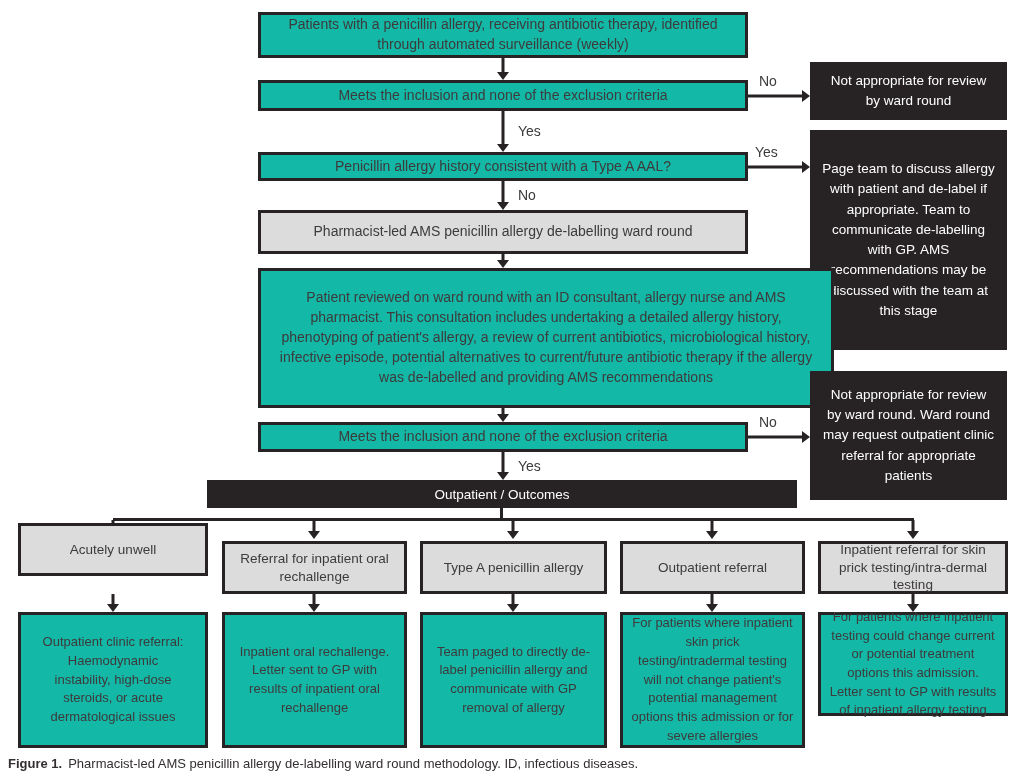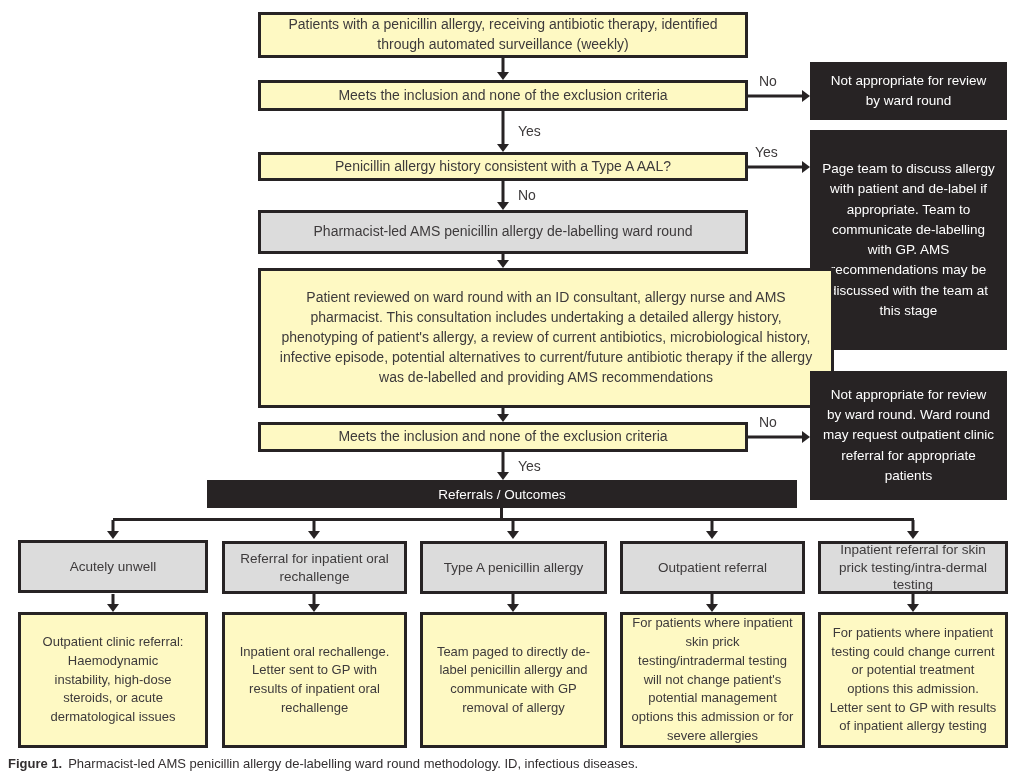--- a/index.html
+++ b/index.html
@@ -9,21 +9,21 @@
   }
   *{margin:0;padding:0;box-sizing:border-box;}
   html,body{background:#ffffff;}
   body{
     width:1022px;height:783px;position:relative;overflow:hidden;
     font-family:"Liberation Sans","DejaVu Sans",sans-serif;
     color:var(--txt);
   }
   #canvas{position:absolute;inset:0;}
   .node{
-    position:absolute;border:3px solid var(--ink);background:#fef9c3;
+    position:absolute;border:3px solid var(--ink);background:#14b8a6;
     display:flex;align-items:center;justify-content:center;text-align:center;
     font-size:14px;line-height:1.42;color:var(--txt);
   }
   .node.gray{background:var(--gray);}
   .node.dark{
     background:var(--ink);border:none;color:#ffffff;font-size:13.5px;line-height:1.5;justify-content:flex-end;
   }
   .bar{
     position:absolute;background:var(--ink);color:#ffffff;
     display:flex;align-items:center;justify-content:center;text-align:center;
@@ -114,32 +114,32 @@
   <span class="edge-label" style="left:759px;top:414px;">No</span>
   <div class="arrow-right" style="left:748px;top:430px;width:62px;"></div>
   <div class="node dark" style="left:810px;top:371px;width:197px;height:129px;padding:6px 12px;">
     <span>Not appropriate for review by ward round. Ward round may request outpatient clinic referral for appropriate patients</span>
   </div>
 
   <div class="arrow-down" style="left:497px;top:452px;height:28px;"></div>
   <span class="edge-label" style="left:518px;top:458px;">Yes</span>
 
   <div class="bar" style="left:207px;top:480px;width:590px;height:28px;">
-    <span>Referrals / Outcomes</span>
+    <span>Outpatient / Outcomes</span>
   </div>
 
   <div class="vline" style="left:500px;top:508px;width:3px;height:13px;"></div>
   <div class="hline" style="left:113px;top:518px;width:801px;height:3px;"></div>
   <div class="arrow-down" style="left:107px;top:520px;height:19px;"></div>
   <div class="arrow-down" style="left:308px;top:520px;height:19px;"></div>
   <div class="arrow-down" style="left:507px;top:520px;height:19px;"></div>
   <div class="arrow-down" style="left:706px;top:520px;height:19px;"></div>
   <div class="arrow-down" style="left:907px;top:520px;height:19px;"></div>
 
-  <div class="node gray head" style="left:18px;top:540px;width:190px;height:53px;padding:2px 3px;text-align:right;">
+  <div class="node gray head" style="left:18px;top:523px;width:190px;height:53px;padding:2px 3px;text-align:right;">
     <span>Acutely unwell</span>
   </div>
   <div class="node gray head" style="left:222px;top:541px;width:185px;height:53px;padding:2px 10px;">
     <span>Referral for inpatient oral rechallenge</span>
   </div>
   <div class="node gray head" style="left:420px;top:541px;width:187px;height:53px;padding:2px 10px;">
     <span>Type A penicillin allergy</span>
   </div>
   <div class="node gray head" style="left:620px;top:541px;width:185px;height:53px;padding:2px 10px;">
     <span>Outpatient referral</span>
@@ -159,21 +159,21 @@
   </div>
   <div class="node bodybox" style="left:222px;top:612px;width:185px;height:136px;padding:4px 12px;">
     <span>Inpatient oral rechallenge. Letter sent to GP with results of inpatient oral rechallenge</span>
   </div>
   <div class="node bodybox" style="left:420px;top:612px;width:187px;height:136px;padding:4px 12px;">
     <span>Team paged to directly de-label penicillin allergy and communicate with GP removal of allergy</span>
   </div>
   <div class="node bodybox" style="left:620px;top:612px;width:185px;height:136px;padding:4px 8px;">
     <span>For patients where inpatient skin prick testing/intradermal testing will not change patient's potential management options this admission or for severe allergies</span>
   </div>
-  <div class="node bodybox" style="left:818px;top:612px;width:190px;height:136px;padding:4px 8px;">
+  <div class="node bodybox" style="left:818px;top:612px;width:190px;height:104px;padding:4px 8px;">
     <span>For patients where inpatient testing could change current or potential treatment options this admission. Letter sent to GP with results of inpatient allergy testing</span>
   </div>
 
   <div class="caption">
     <span class="cap-label">Figure 1.</span><span>Pharmacist-led AMS penicillin allergy de-labelling ward round methodology. ID, infectious diseases.</span>
   </div>
 
 </div>
 
 </body></html>

